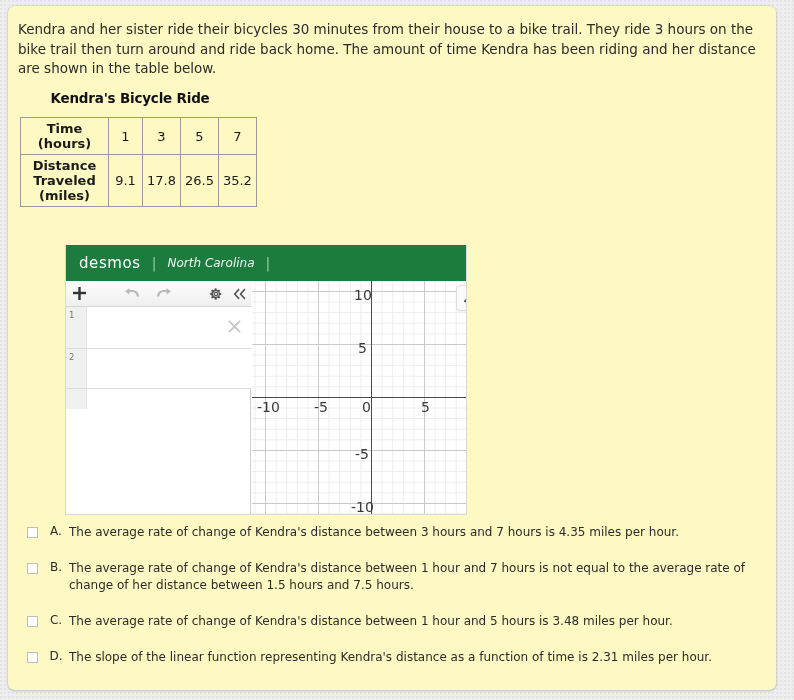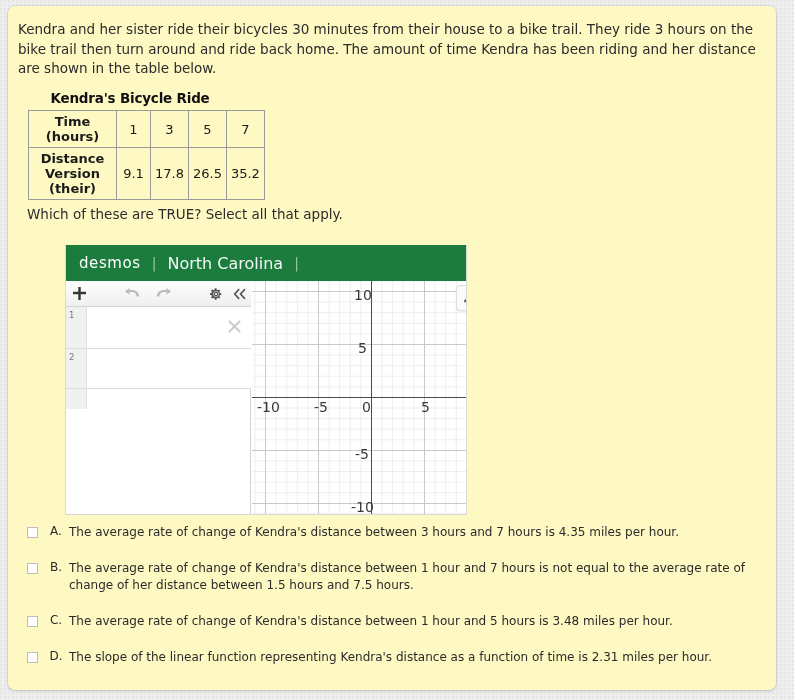--- a/index.html
+++ b/index.html
@@ -43,26 +43,26 @@
     position: absolute;
     left: 12px; top: 84px;
   }
   #table-caption {
     font-size: 13.5px;
     font-weight: bold;
     color: #111;
     text-align: center;
     width: 208px;
     margin-left: 6px;
-    margin-bottom: 4px;
+    margin-bottom: 11px;
     letter-spacing: -0.2px;
   }
   table.datatable {
     border-collapse: collapse;
-    margin-left: 8px;
+    margin-left: 0;
   }
   table.datatable td {
     border: 1px solid #9a9a9a;
     font-size: 13px;
     color: #1a1a1a;
     text-align: center;
     padding: 2px 4px;
     vertical-align: middle;
     font-family: "DejaVu Sans", "Liberation Sans", sans-serif;
   }
@@ -114,21 +114,21 @@
     letter-spacing: 0.6px;
     font-weight: 500;
     color: #ffffff;
     font-family: "DejaVu Sans", "Liberation Sans", sans-serif;
   }
   .hdr-sep {
     color: rgba(255,255,255,0.55);
     margin: 0 11px;
     font-size: 14px;
   }
-  .hdr-txt { font-size: 16px; color: #f2f7f3; }
+  .hdr-txt { font-size: 12px; color: #f2f7f3; font-style: italic; }
 
   
   #expr-panel {
     position: absolute;
     left: 0; top: 36px;
     width: 185px; height: 234px;
     background: #ffffff;
     border-right: 1px solid #d0d0d0;
   }
   #expr-toolbar {
@@ -313,33 +313,32 @@
             <span>(hours)</span>
           </td>
           <td class="val">1</td>
           <td class="val">3</td>
           <td class="val">5</td>
           <td class="val">7</td>
         </tr>
         <tr class="r2">
           <td class="rowhdr">
             <span>Distance</span><br>
-            <span>Version</span><br>
-            <span>(their)</span>
+            <span>Traveled</span><br>
+            <span>(miles)</span>
           </td>
           <td class="val">9.1</td>
           <td class="val">17.8</td>
           <td class="val">26.5</td>
           <td class="val">35.2</td>
         </tr>
       </tbody>
     </table>
   </div>
 
-  <div id="prompt">Which of these are TRUE? Select all that apply.</div>
 
   <div id="calc">
 
     <div id="calc-header">
       <span id="desmos-logo">desmos</span>
       <span class="hdr-sep">|</span>
       <span class="hdr-txt">North Carolina</span>
       <span class="hdr-sep">|</span>
     </div>
 

